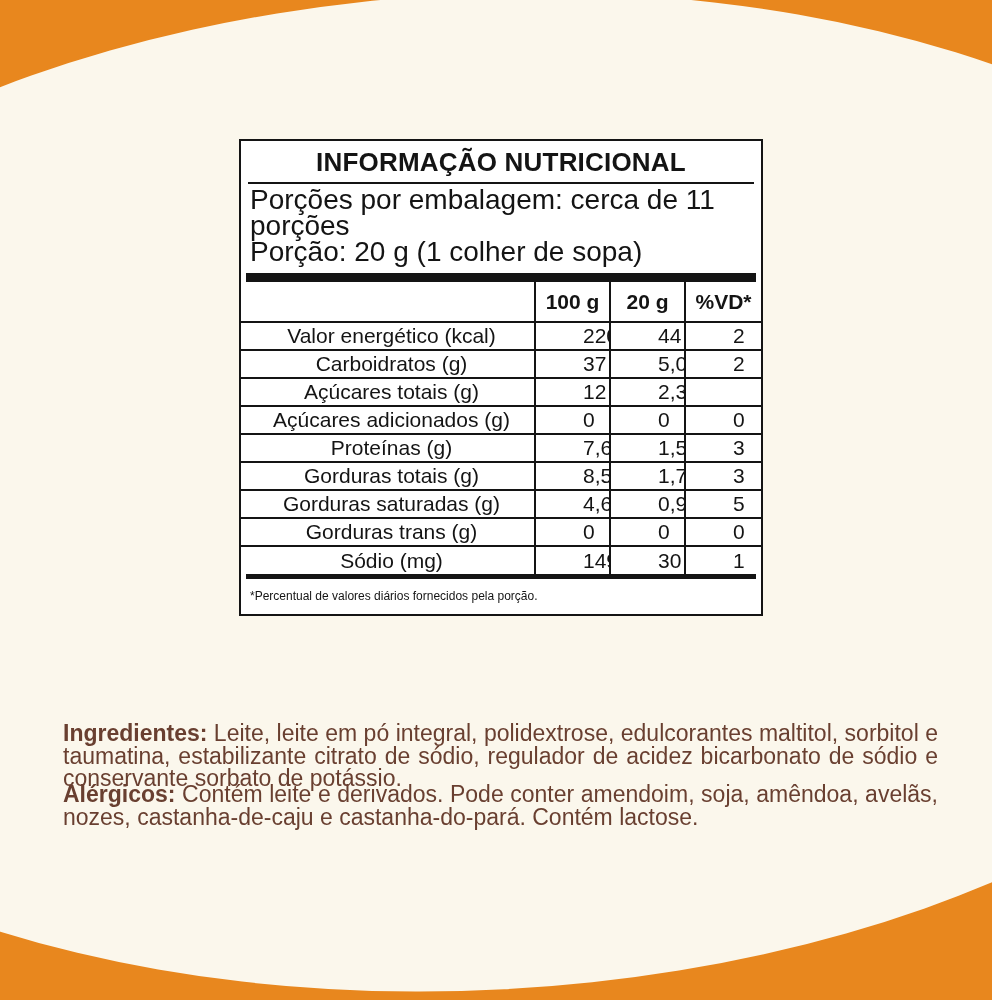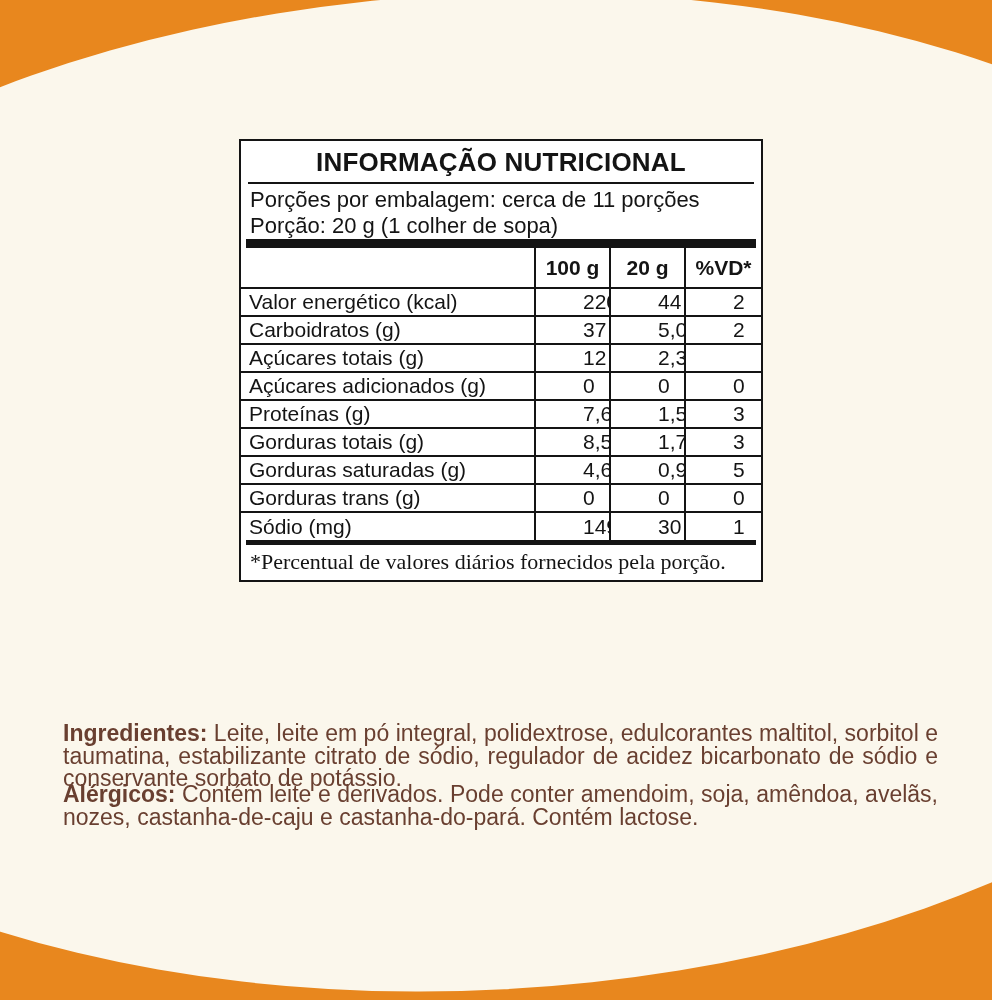--- a/index.html
+++ b/index.html
@@ -26,39 +26,39 @@
     background:var(--table-bg);
     border:2px solid var(--ink);
     color:var(--ink);
   }
   .nt-title{
     font-size:26px;font-weight:bold;text-align:center;
     line-height:28px;padding:7px 0 6px;
     letter-spacing:0.2px;
   }
   .nt-rule{height:2px;background:var(--ink);margin:0 7px;}
-  .nt-servings{font-size:22px;line-height:26px;padding:3px 4px 0 9px;}
+  .nt-servings{font-size:28px;line-height:26px;padding:3px 4px 8px 9px;}
   .nt-thickbar{height:9px;background:var(--ink);margin:0 5px;}
   .nt-thickbar.thin{height:5px;}
   table.nt-grid{border-collapse:collapse;width:100%;table-layout:fixed;}
   .nt-grid th,.nt-grid td{
     border:2px solid var(--ink);
     font-size:21px;padding:0;vertical-align:middle;
     overflow:hidden;white-space:nowrap;
   }
   .nt-grid thead tr{height:40px;}
   .nt-grid tbody tr{height:28px;}
   .nt-grid th{font-weight:bold;text-align:center;}
   .nt-grid tr > *:first-child{border-left:none;}
   .nt-grid tr > *:last-child{border-right:none;}
   .nt-grid thead th{border-top:none;margin-left:30px;}
   .nt-grid tbody tr:last-child td{border-bottom:none;}
-  .nt-grid td.lbl{text-align:left;padding-left:8px;}
+  .nt-grid td.lbl{text-align:center;padding-left:8px;}
   .nt-grid td.num{text-align:left;padding-left:47px;}
-  .nt-footnote{font-size:22px;line-height:20px;padding:7px 8px 8px 9px;font-family:Liberation Serif, serif;}
+  .nt-footnote{font-size:12px;line-height:20px;padding:7px 8px 8px 9px;}
   
   .paragraph{
     position:absolute;left:63px;width:875px;
     color:var(--body-brown);
     font-size:23px;line-height:22.5px;
     text-align:justify;
   }
   .paragraph .plabel{font-weight:bold;}
   #ingredients-paragraph{top:699px;}
   #allergens-paragraph{top:760px;}

